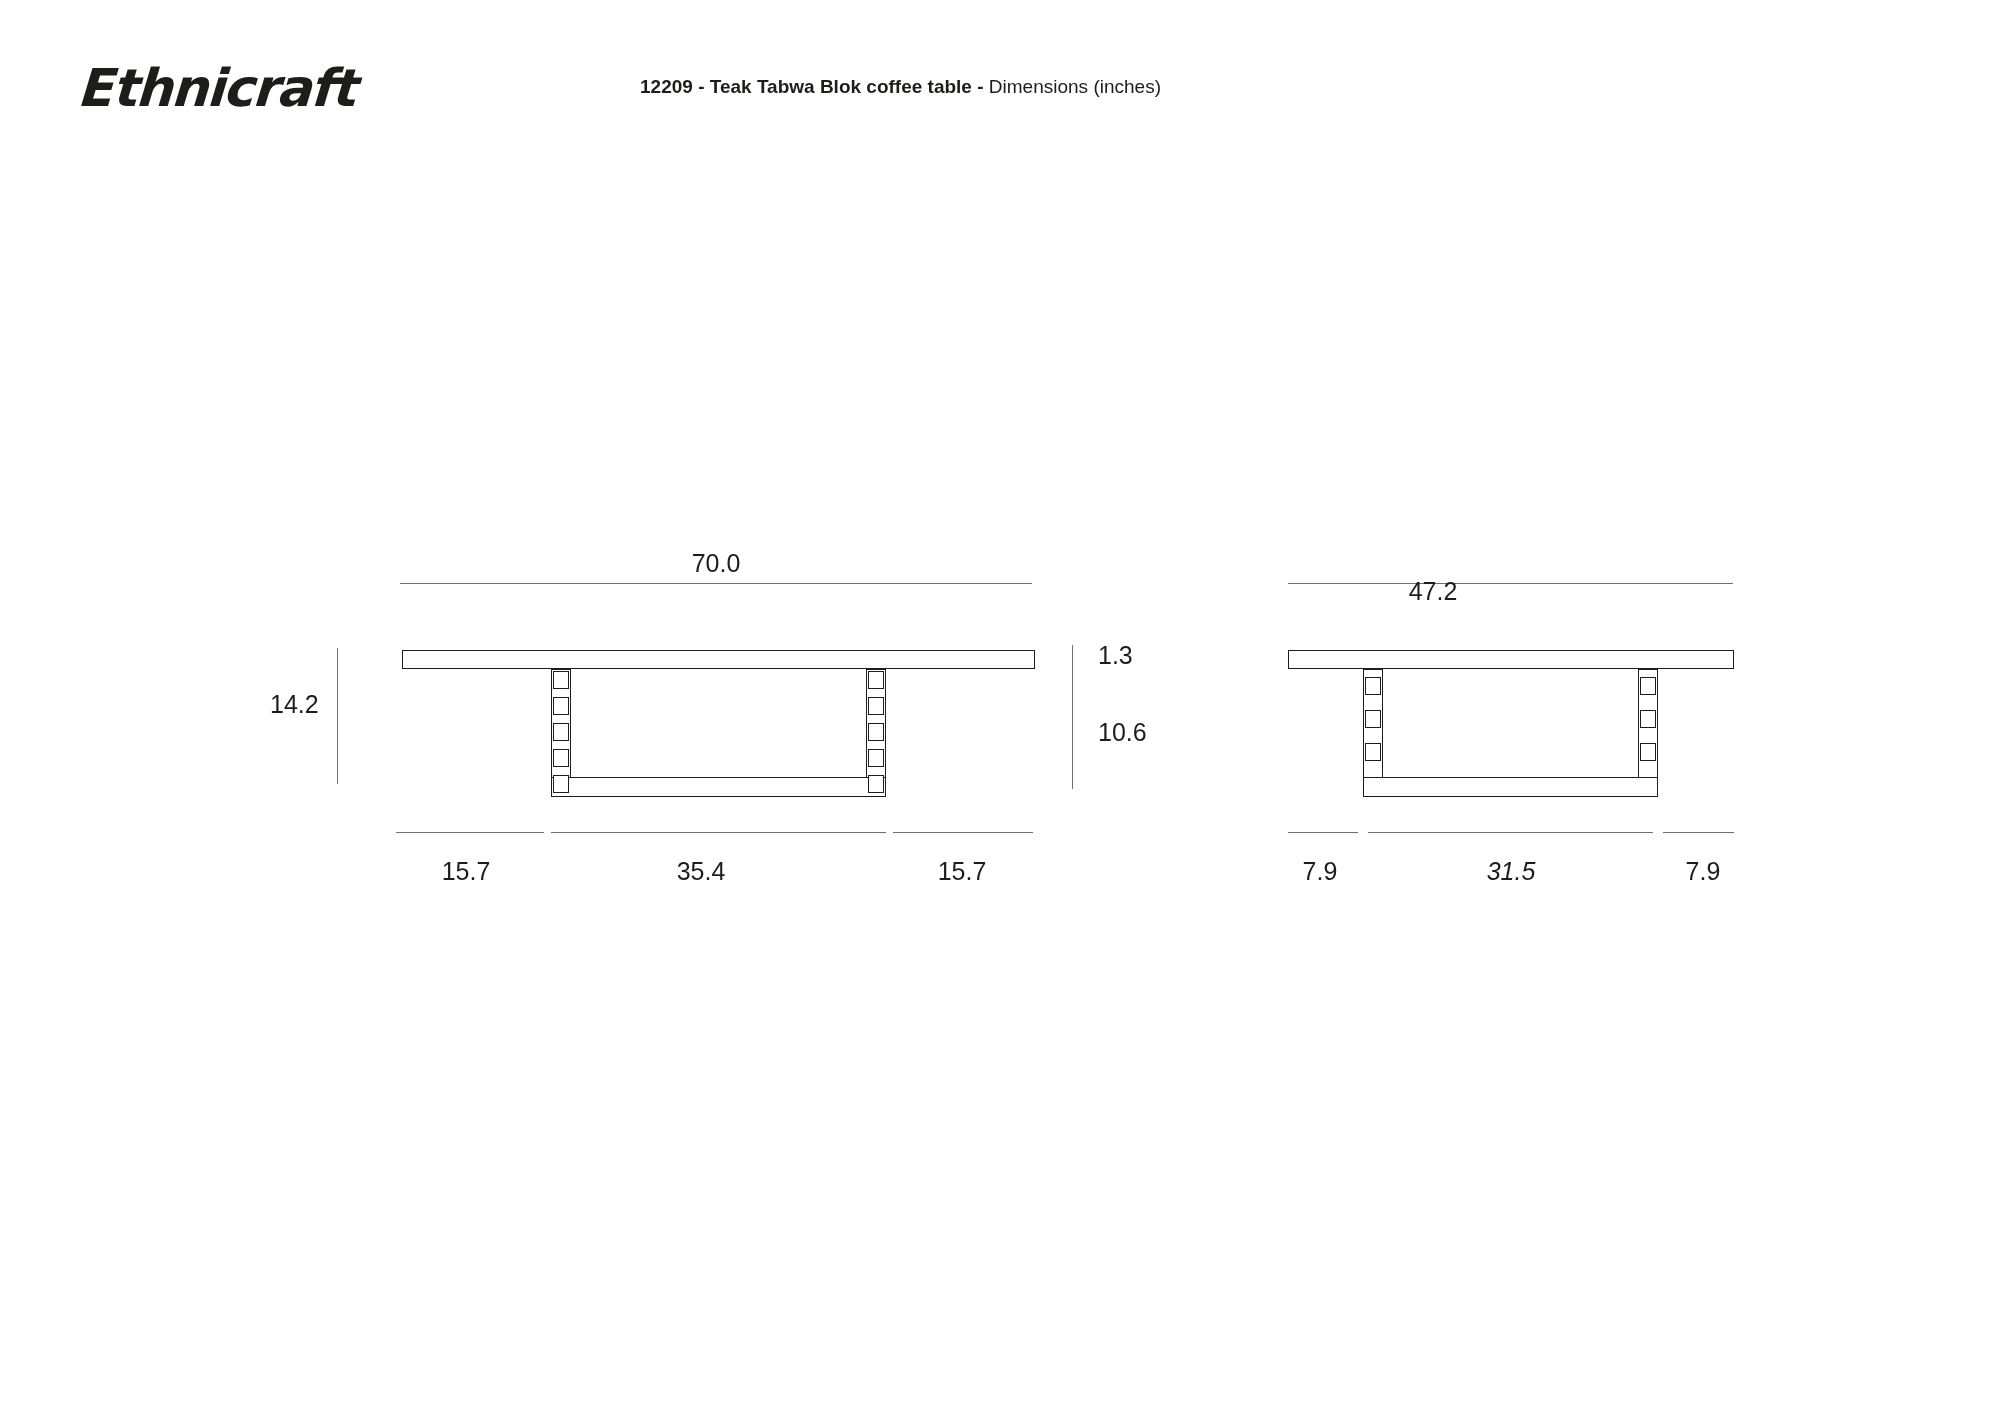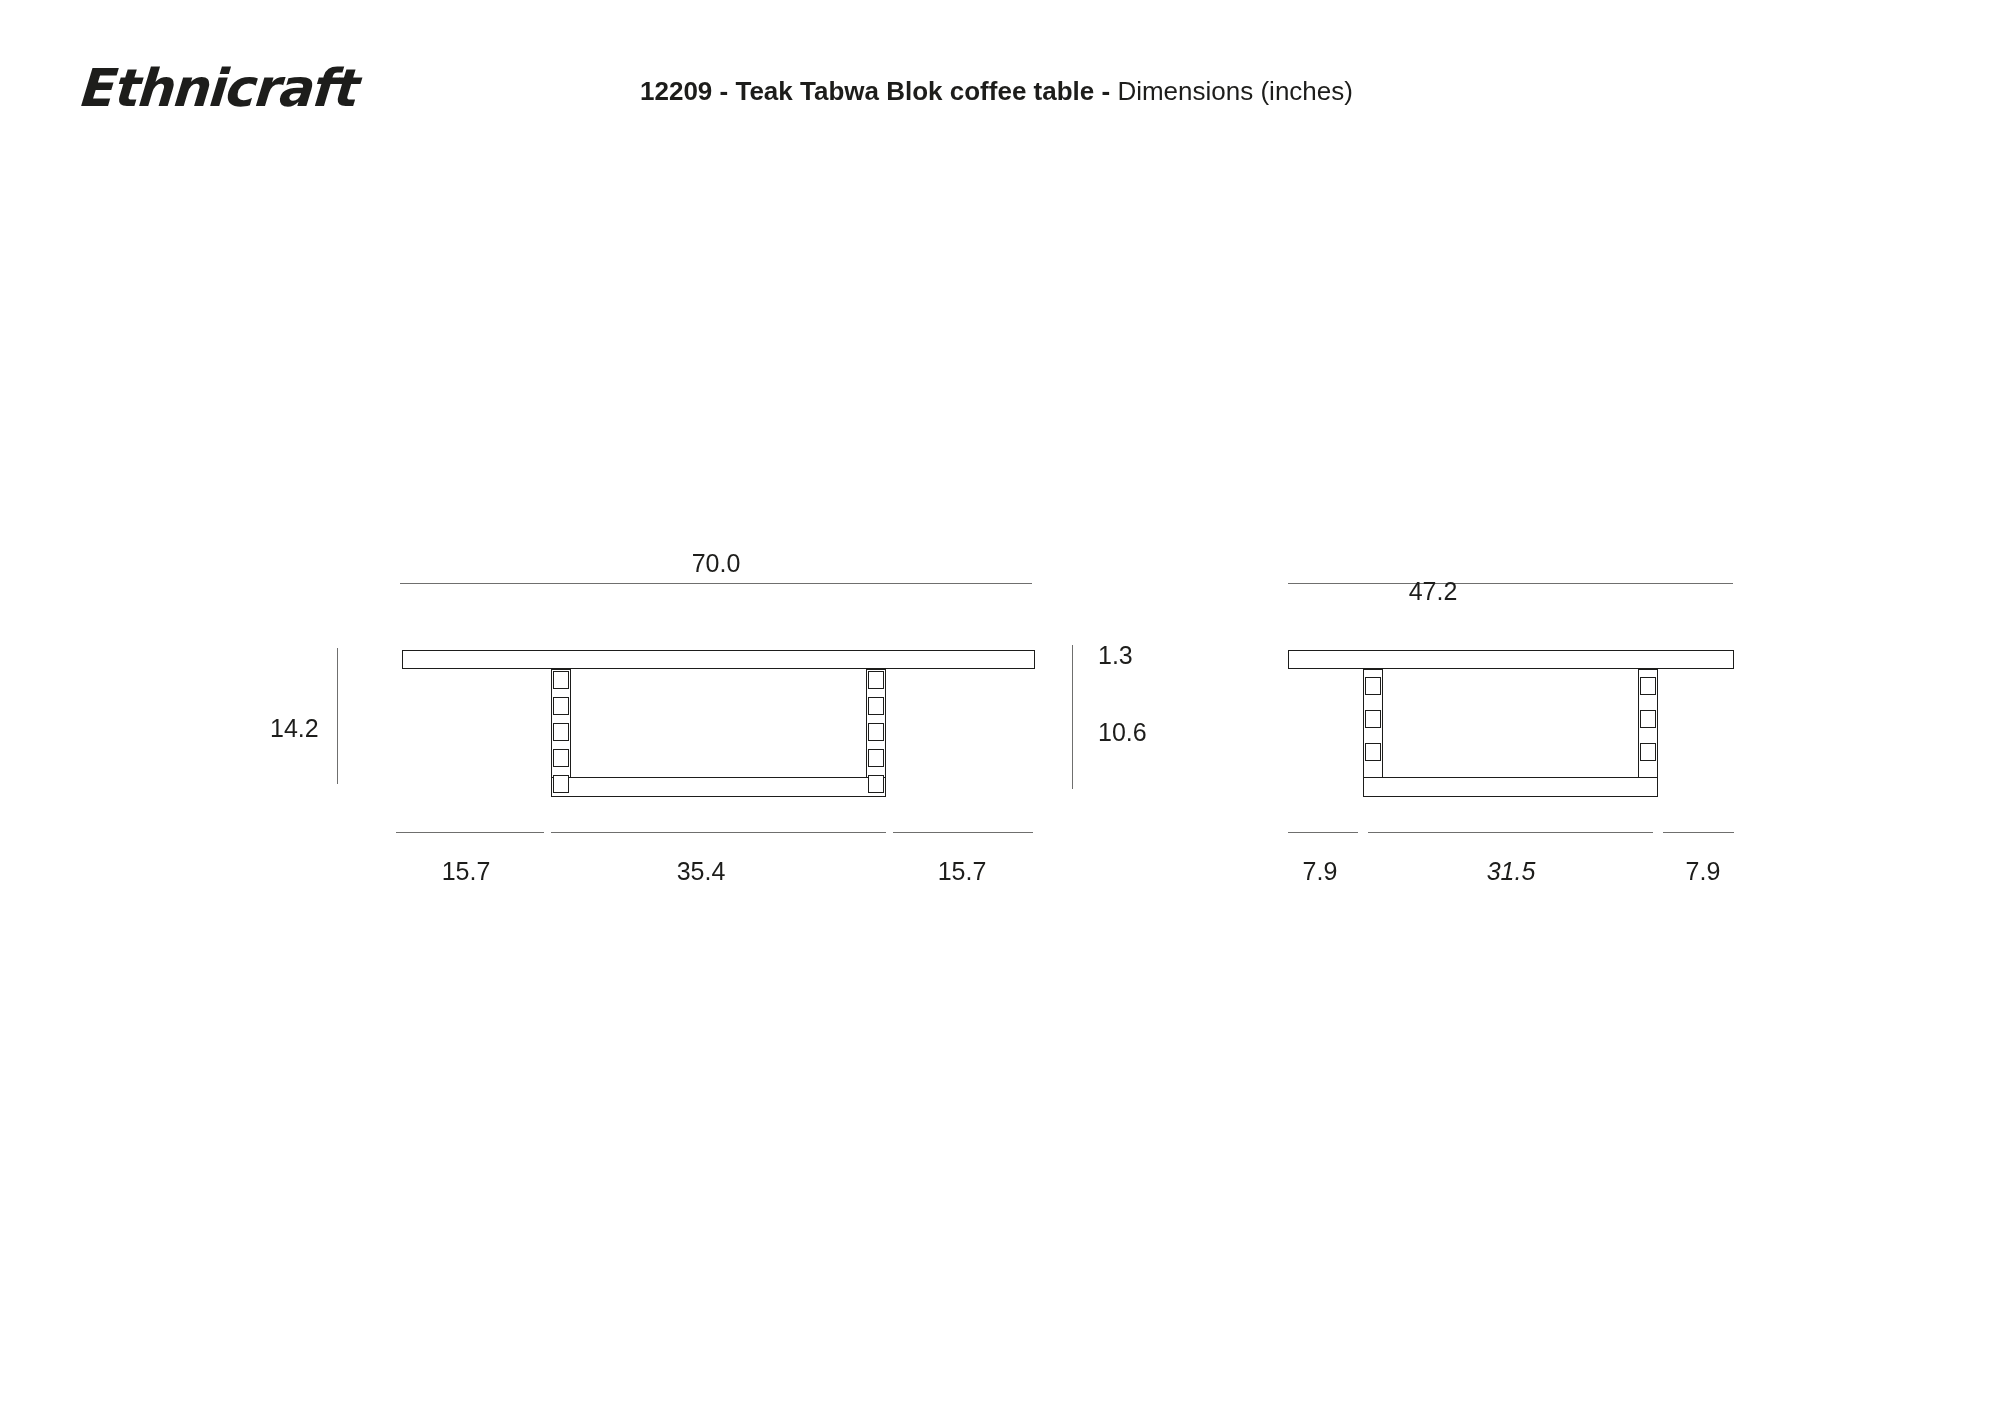--- a/index.html
+++ b/index.html
@@ -26,21 +26,21 @@
     font-weight: 700;
     font-style: italic;
     letter-spacing: -1.5px;
     color: #1d1d1b;
     transform: skewX(-6deg);
   }
   .title {
     position: absolute;
     left: 640px;
     top: 76px;
-    font-size: 26px;
+    font-size: 19px;
     white-space: nowrap;
   }
   .title .code,
   .title .name {
     font-weight: 700;
   }
   .title .sep {
     font-weight: 700;
   }
   .title .sub {
@@ -106,21 +106,21 @@
   <span class="sep">-</span>
   <span class="sub">Dimensions (inches)</span>
 </div>
 
 <div class="canvas">
 
   <div class="rule-h" style="left:400px; top:583px; width:632px;"></div>
   <div class="dim-label center" style="left:716px; top:549px;">70.0</div>
 
   <div class="rule-v" style="left:337px; top:648px; height:136px;"></div>
-  <div class="dim-label" style="left:270px; top:714px;">14.2</div>
+  <div class="dim-label" style="left:270px; top:690px;">14.2</div>
 
   <div class="shape" style="left:402px; top:650px; width:633px; height:19px;"></div>
 
   <div class="shape" style="left:551px; top:669px; width:20px; height:128px; background:#ffffff;"></div>
 
   <div class="shape" style="left:866px; top:669px; width:20px; height:128px;"></div>
 
   <div class="shape" style="left:551px; top:777px; width:335px; height:20px;"></div>
 
   <div class="notch" style="left:553px; top:671px; width:16px; height:18px;"></div>

